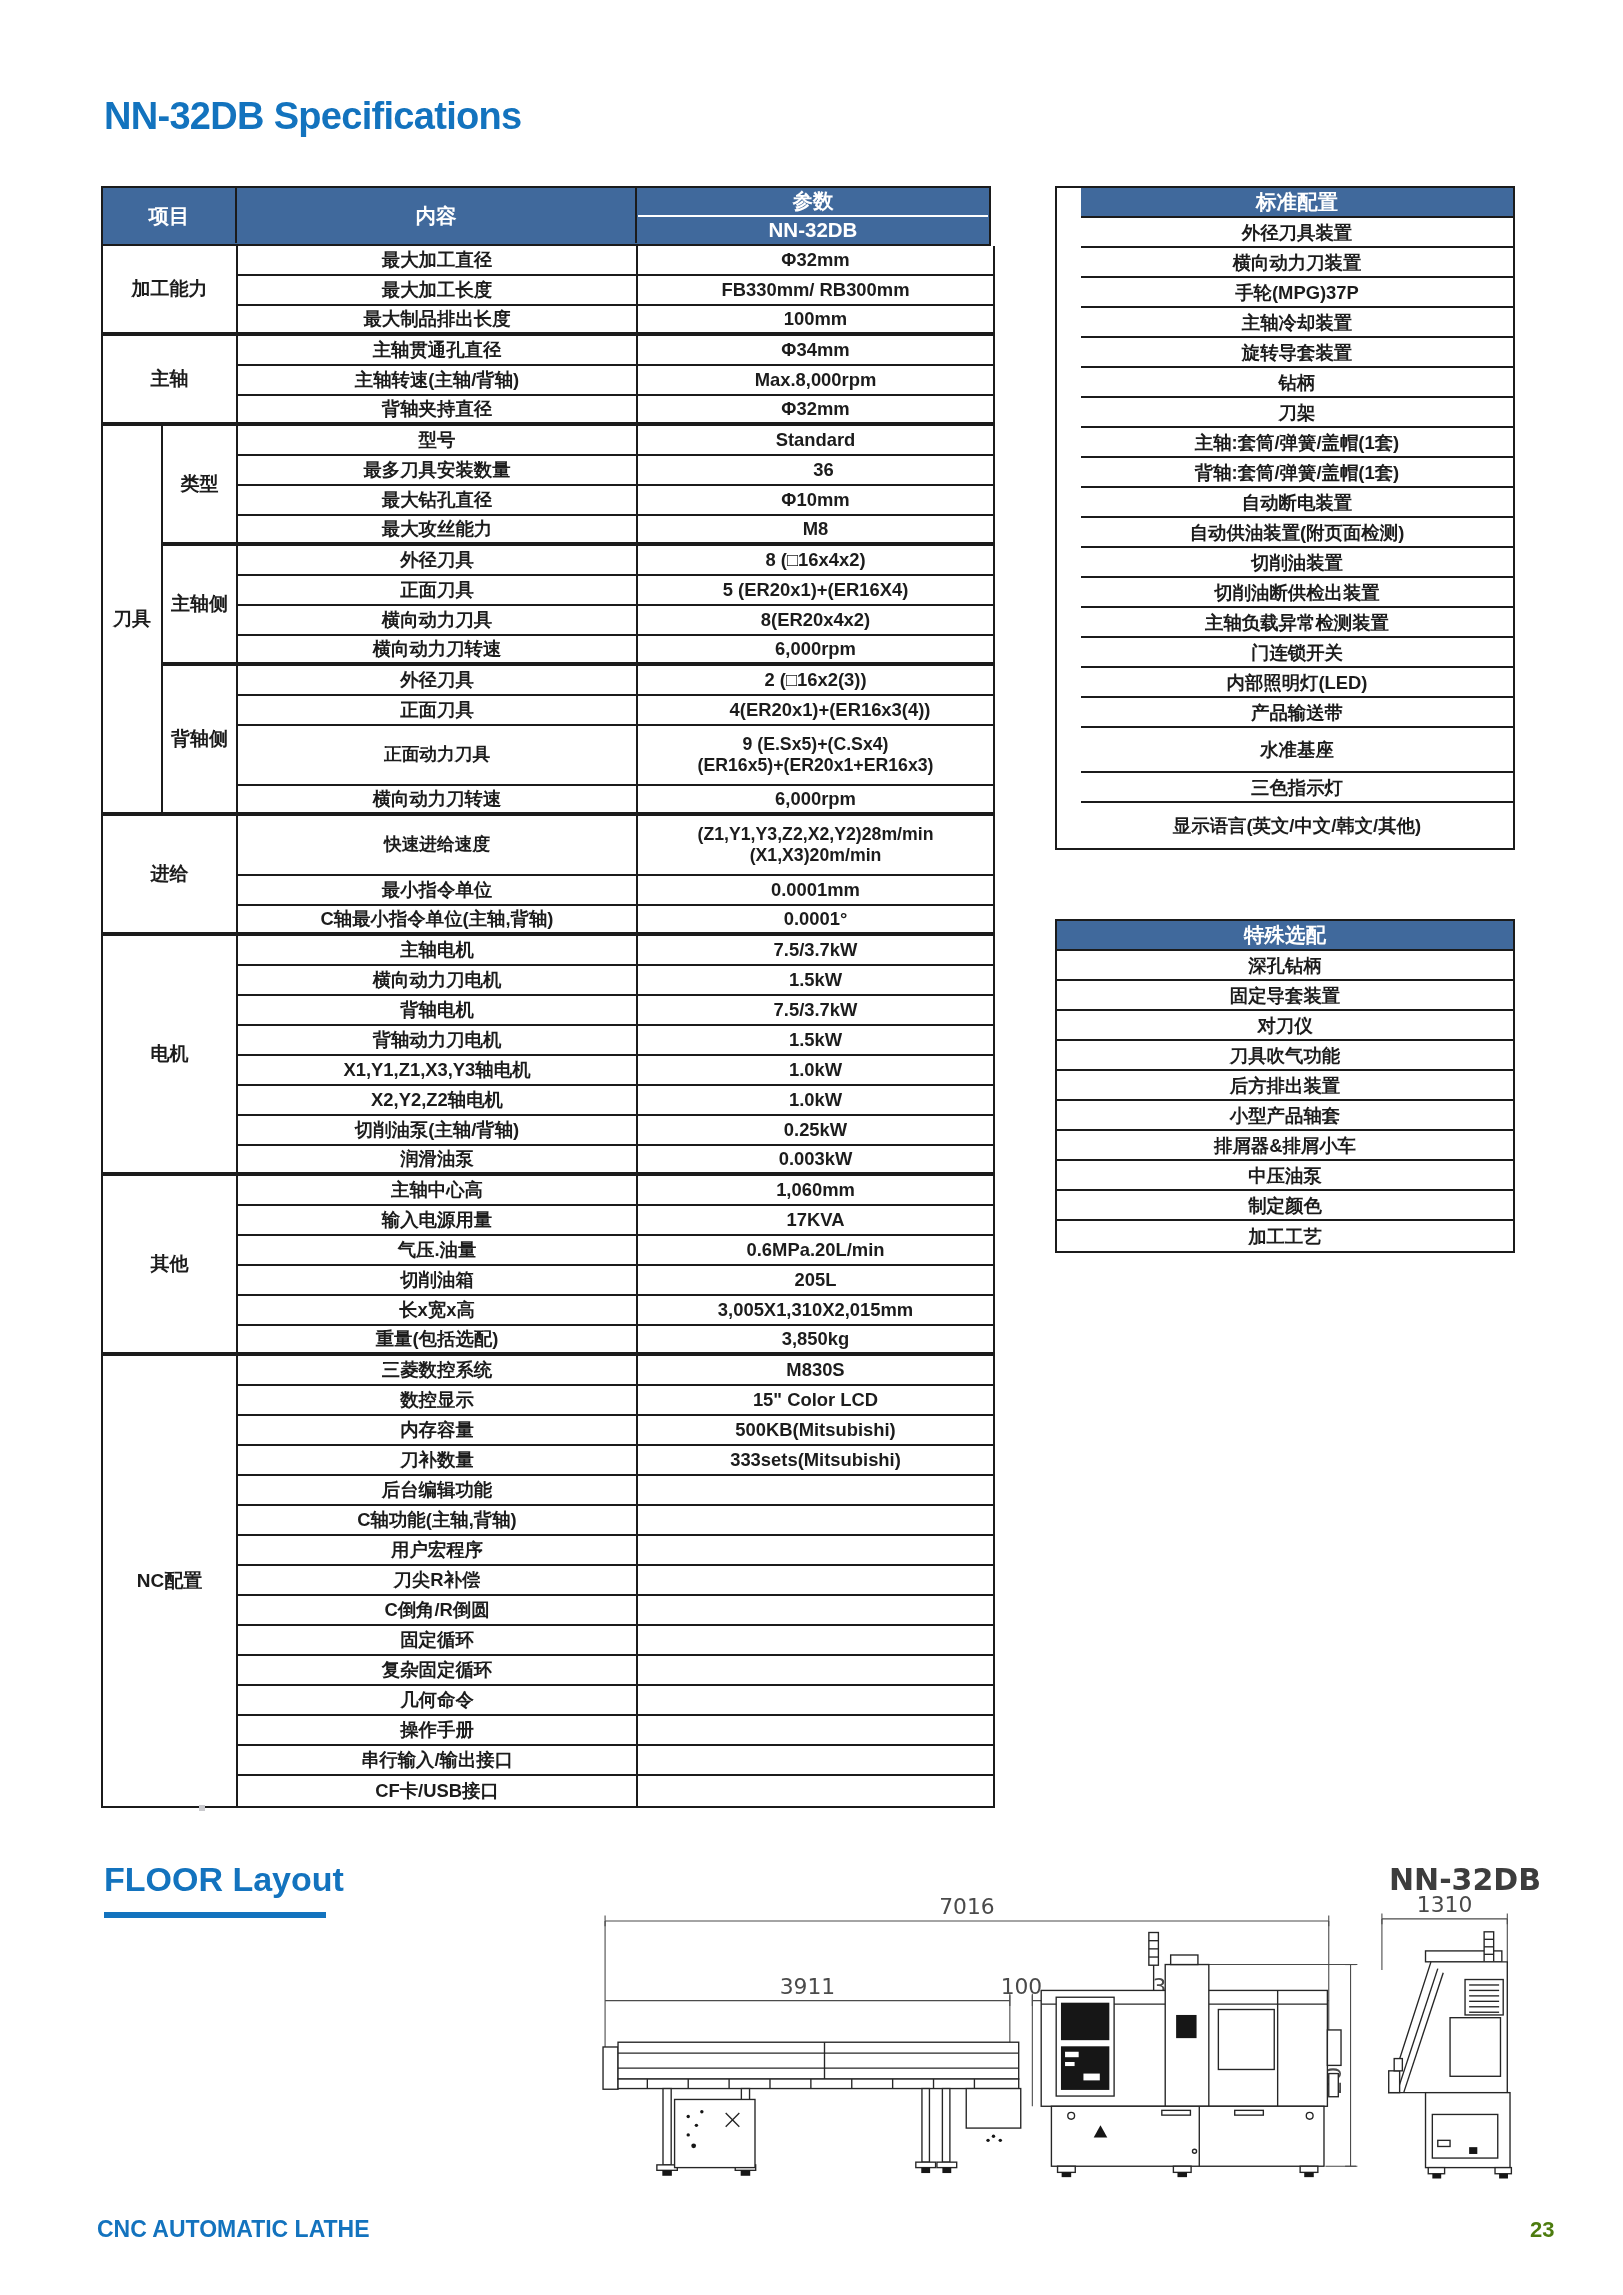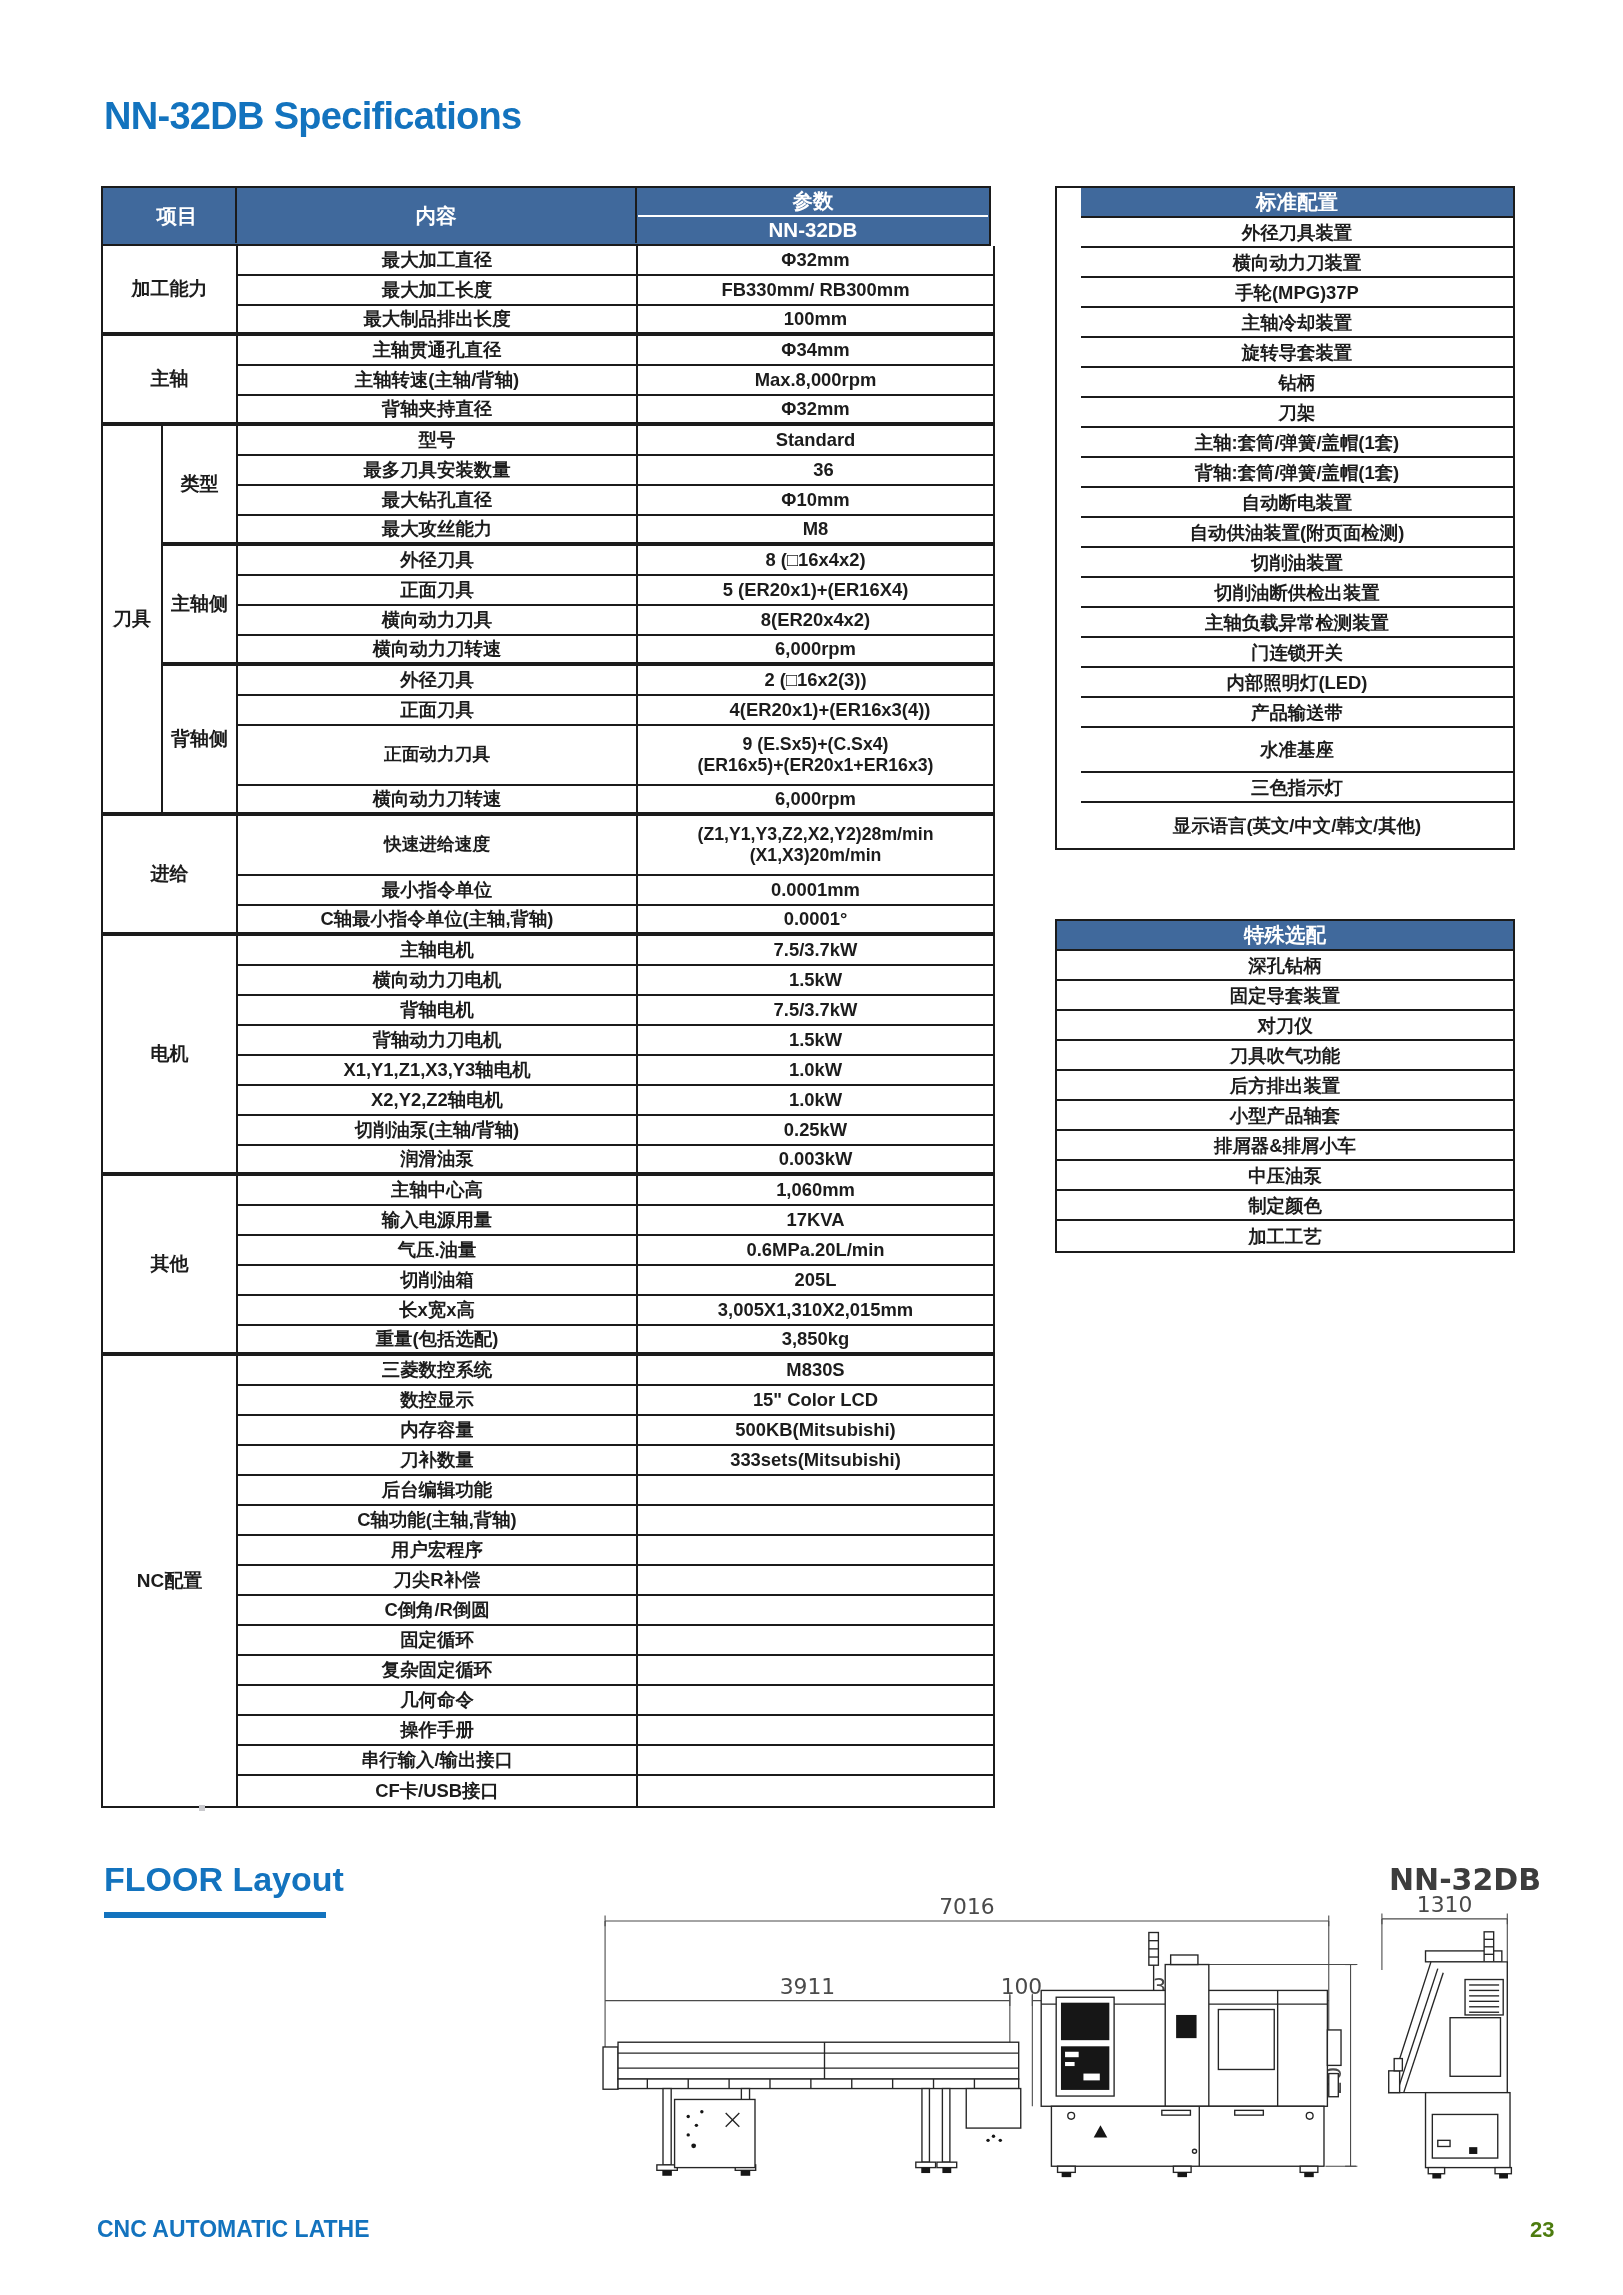--- a/index.html
+++ b/index.html
@@ -15,21 +15,21 @@
   .floor-underline{left:104px;top:1912px;width:222px;height:5.5px;background:#1373be;}
   .footer-left{left:97px;top:2216px;font-size:23px;font-weight:800;color:#1373be;}
   .page-number{left:1518px;top:2217px;font-size:22px;font-weight:600;color:#4d7c0f;margin-left:12px;}
   .stray-mark{left:199px;top:1805px;width:6.1px;height:6.1px;background:#c9c9cd;}
 
   
   .spec-header{left:101px;top:186px;width:890px;height:60px;background:#40699c;
     border:2.7px solid #1b1b1b;box-sizing:border-box;}
   .spec-header .hcell{position:absolute;display:flex;align-items:center;justify-content:center;
     color:#fff;font-size:20.5px;font-weight:700;}
-  .sh-item{left:8px;top:0;width:132px;height:55px;}
+  .sh-item{left:0;top:0;width:132px;height:55px;}
   .sh-div1{position:absolute;left:132px;top:0;width:2px;height:55px;background:#1b1b1b;}
   .sh-content{left:134px;top:0;width:398px;height:55px;}
   .sh-div2{position:absolute;left:532px;top:0;width:2px;height:55px;background:#1b1b1b;}
   .sh-param{left:535px;top:0;width:350px;height:26.6px;}
   .sh-gap{position:absolute;left:535px;top:26.6px;width:350px;height:2.7px;background:#ffffff;}
   .sh-model{left:535px;top:29px;width:350px;height:25px;}
 
   
   .spec-body{left:101px;top:246px;display:grid;
     grid-template-columns:60px 75px 400px 355px;

